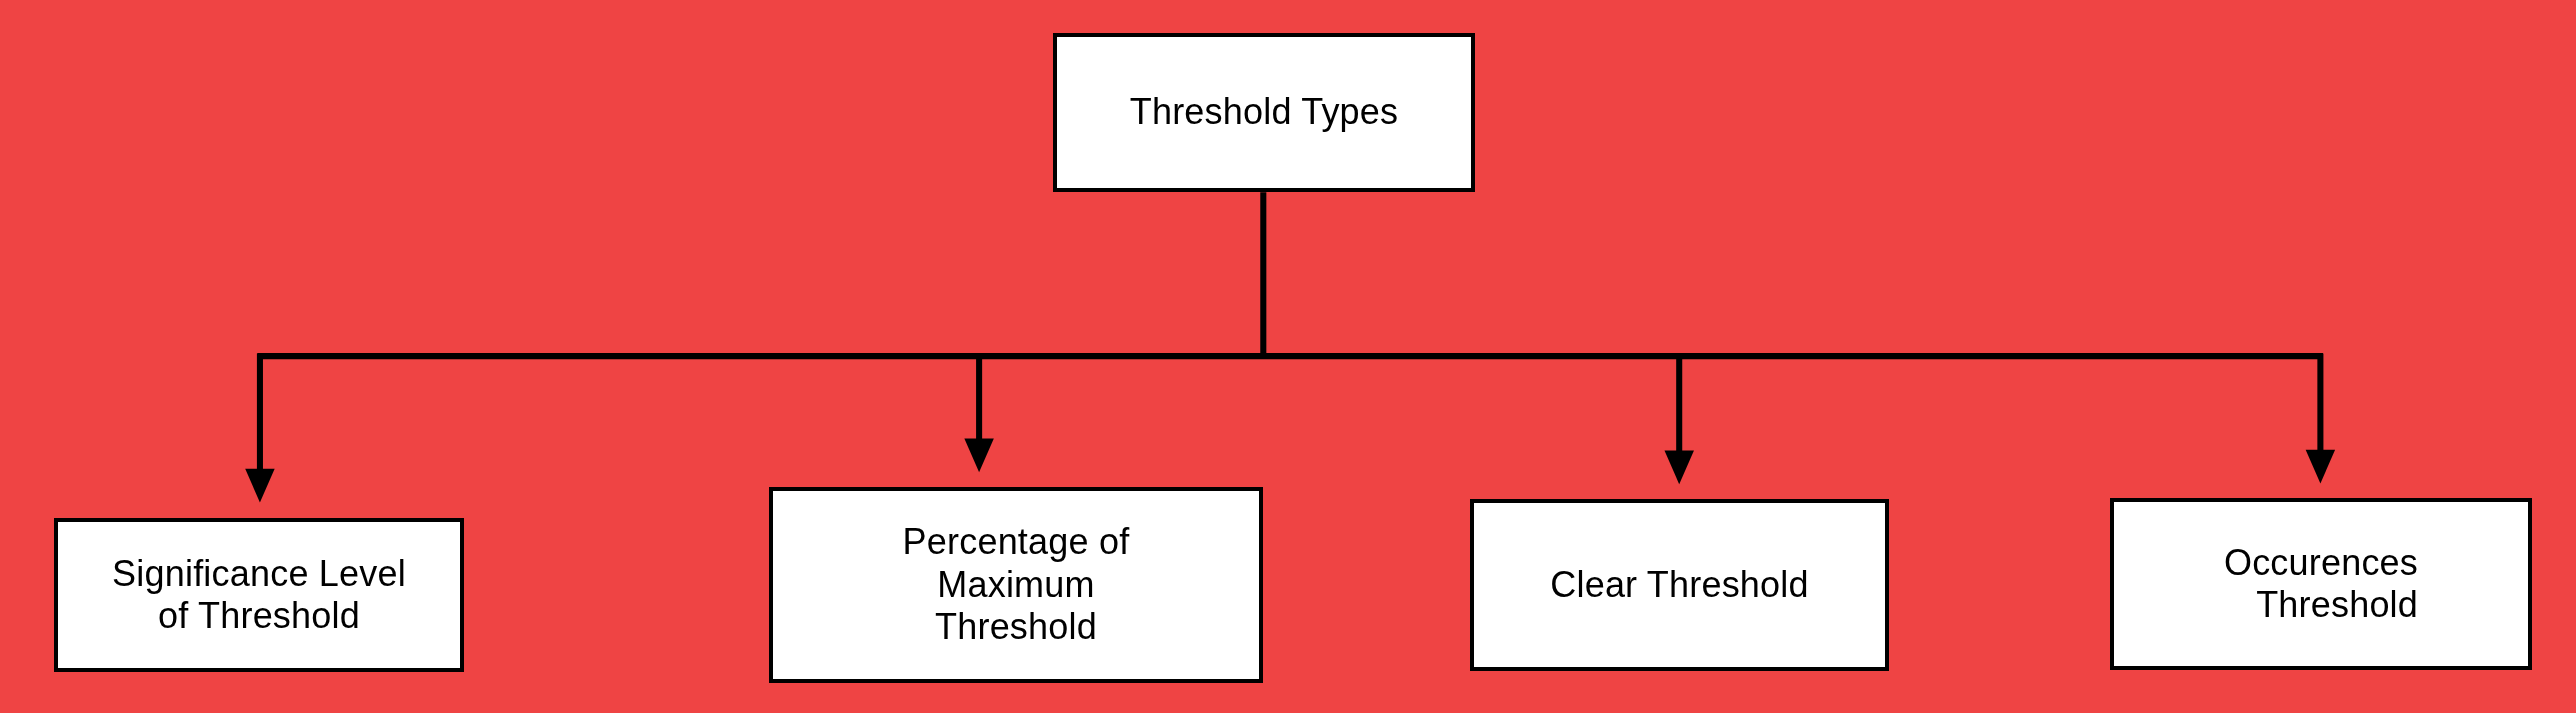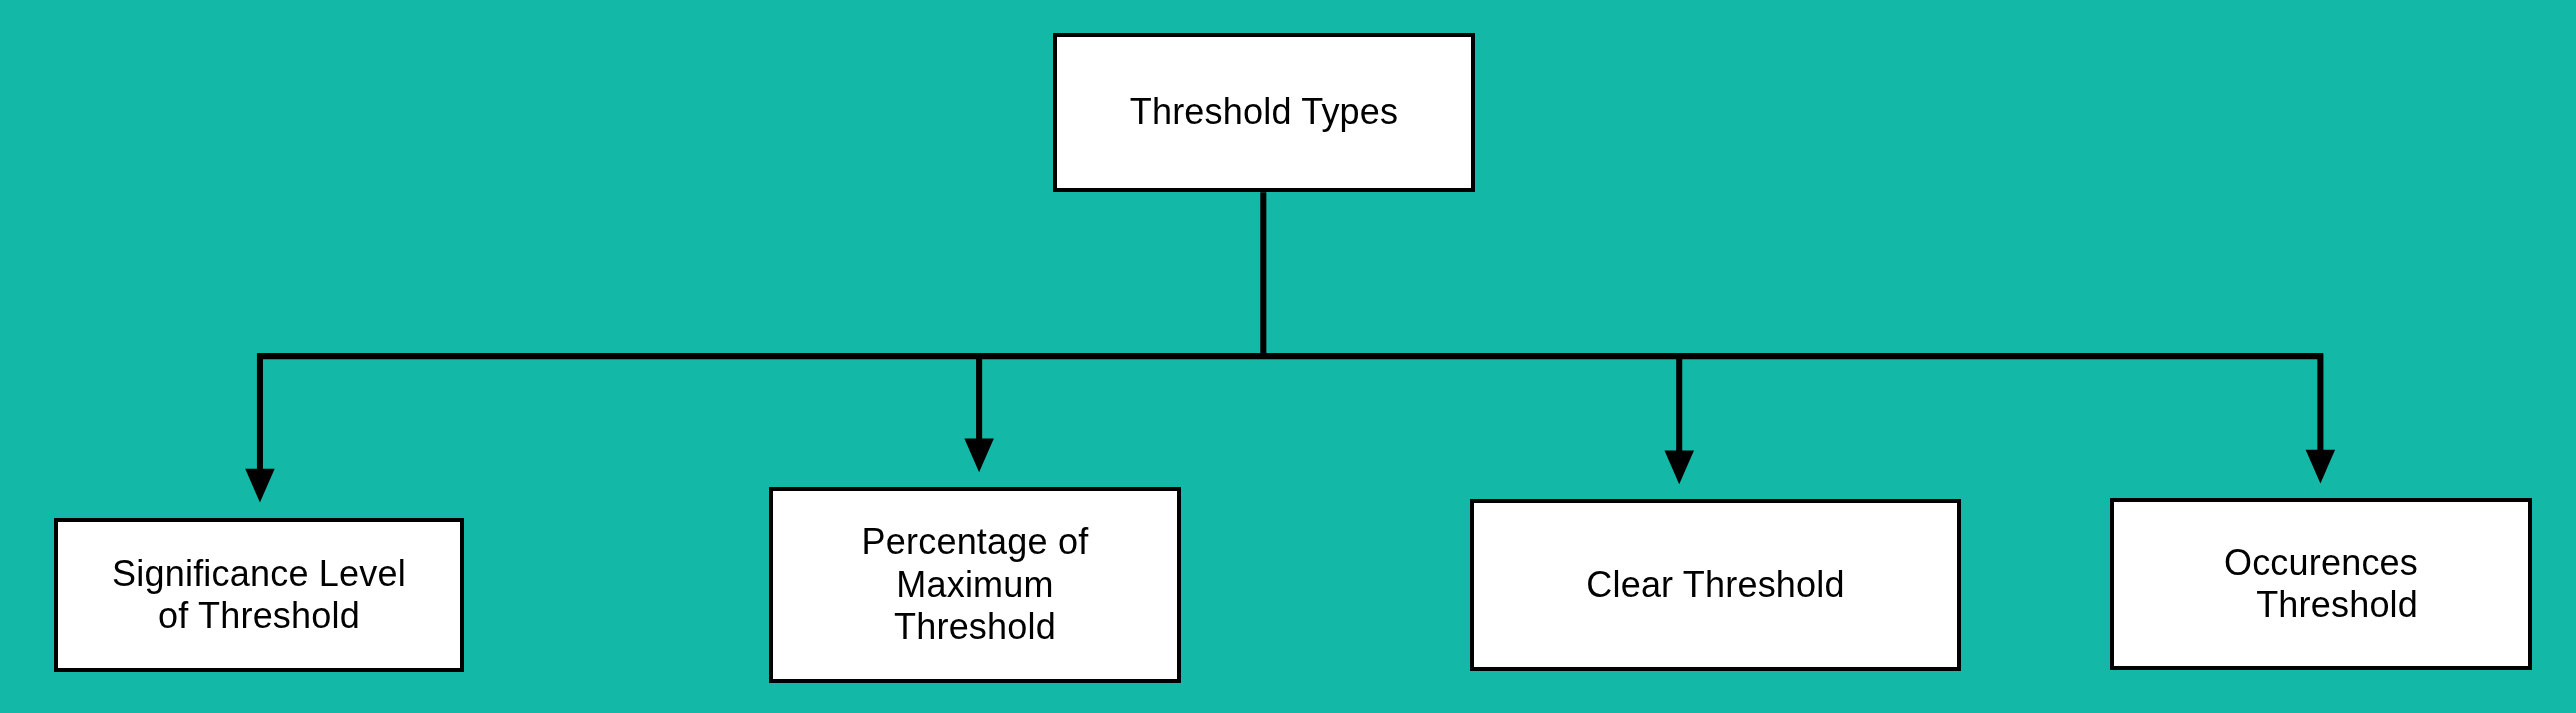--- a/index.html
+++ b/index.html
@@ -7,21 +7,21 @@
     padding: 0;
     background: #ffffff;
   }
   body {
     font-family: "Liberation Sans", sans-serif;
   }
   #diagram-root {
     position: relative;
     width: 2576px;
     height: 714px;
-    background: #14b8a6;
+    background: #ef4444;
     overflow: hidden;
   }
   #diagram-svg {
     position: absolute;
     left: 0;
     top: 0;
     width: 2576px;
     height: 714px;
   }
   .node-box {
@@ -53,27 +53,27 @@
   #node-leaf-0 {
     left: 54px;
     top: 518px;
     width: 410px;
     height: 154px;
     justify-content: center;
   }
   #node-leaf-1 {
     left: 769px;
     top: 487px;
-    width: 412px;
+    width: 494px;
     height: 196px;
   }
   #node-leaf-2 {
     left: 1470px;
     top: 499px;
-    width: 491px;
+    width: 419px;
     height: 172px;
   }
   #node-leaf-3 {
     left: 2110px;
     top: 498px;
     width: 422px;
     height: 172px;
     text-align: right;
   }
 </style>

